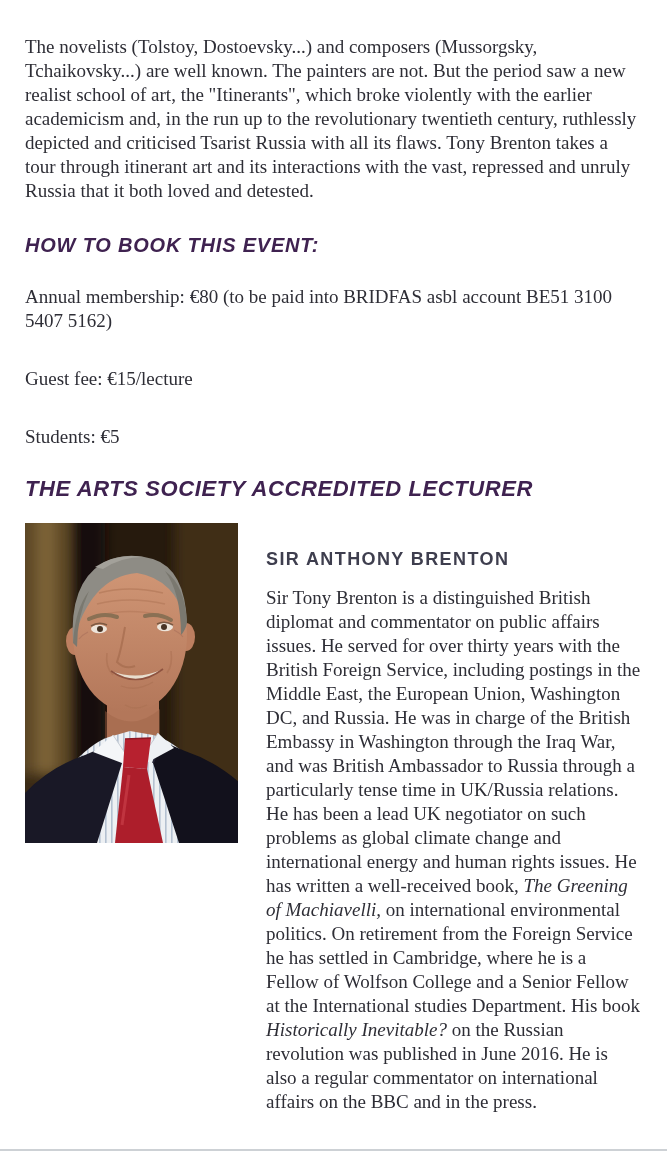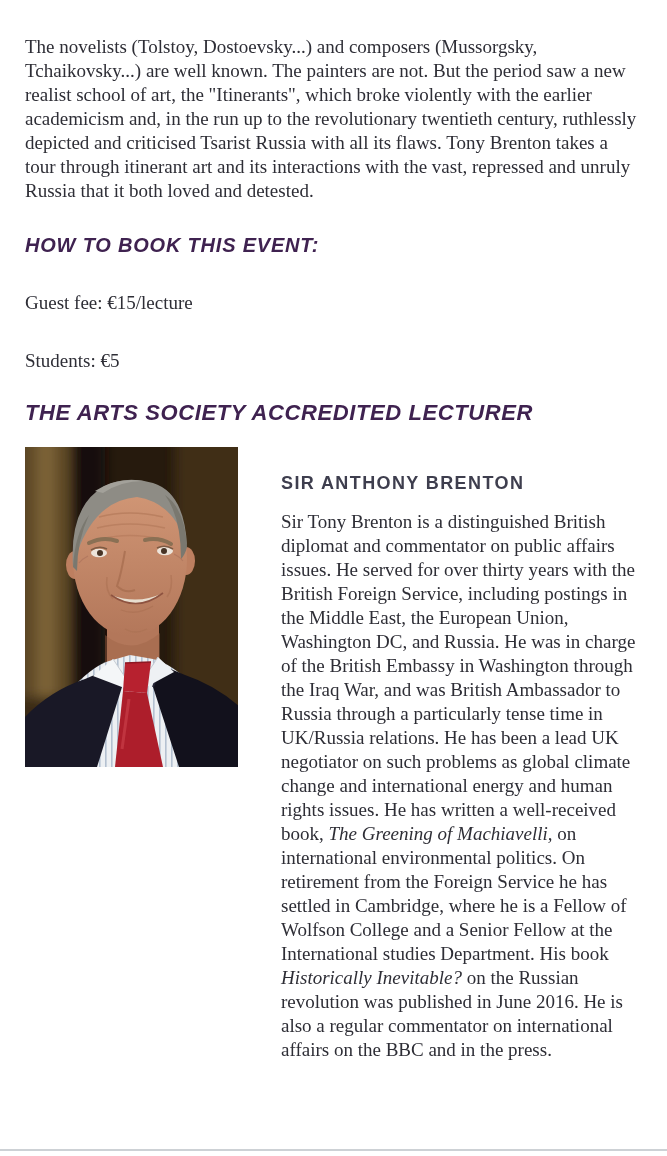--- a/index.html
+++ b/index.html
@@ -23,21 +23,21 @@
     margin: 0;
     font-style: italic;
   }
   .booking-heading { margin-top: 30px; font-size: 20px; letter-spacing: 0.8px; line-height: 24px; }
   .booking-item { margin-top: 34px; max-width: 617px; }
   .booking-item.first { margin-top: 28px; }
   .lecturer-heading { margin-top: 27px; font-size: 22px; letter-spacing: 0.6px; line-height: 26px; }
   .media-row { display: flex; align-items: flex-start; margin-top: 21px; }
   .photo { width: 213px; height: 320px; flex: 0 0 213px; }
   .photo svg { display: block; }
-  .bio-col { margin-left: 43px; width: 381px; }
+  .bio-col { margin-left: 28px; width: 381px; }
   .name {
     font-family: "Liberation Sans", sans-serif;
     font-weight: 700;
     font-size: 18px;
     letter-spacing: 1.4px;
     line-height: 20px;
     color: var(--name-color, #3e3e4e);
     margin: 26px 0 0 0;
   }
   .bio { margin-top: 17px; }
@@ -54,20 +54,21 @@
 </head>
 <body>
 
 <div class="page">
   <div class="content">
 
     <p class="serif intro">The novelists (Tolstoy, Dostoevsky...) and composers (Mussorgsky, Tchaikovsky...) are well known. The painters are not. But the period saw a new realist school of art, the "Itinerants", which broke violently with the earlier academicism and, in the run up to the revolutionary twentieth century, ruthlessly depicted and criticised Tsarist Russia with all its flaws. Tony Brenton takes a tour through itinerant art and its interactions with the vast, repressed and unruly Russia that it both loved and detested.</p>
 
     <h2 class="heading booking-heading">HOW TO BOOK THIS EVENT:</h2>
 
+    <p class="serif booking-item first">Annual membership: €80 (to be paid into BRIDFAS asbl account BE51 3100 5407 5162)</p>
 
     <p class="serif booking-item">Guest fee: €15/lecture</p>
 
     <p class="serif booking-item">Students: €5</p>
 
     <h2 class="heading lecturer-heading">THE ARTS SOCIETY ACCREDITED LECTURER</h2>
 
     <div class="media-row">
 
       <div class="photo">

